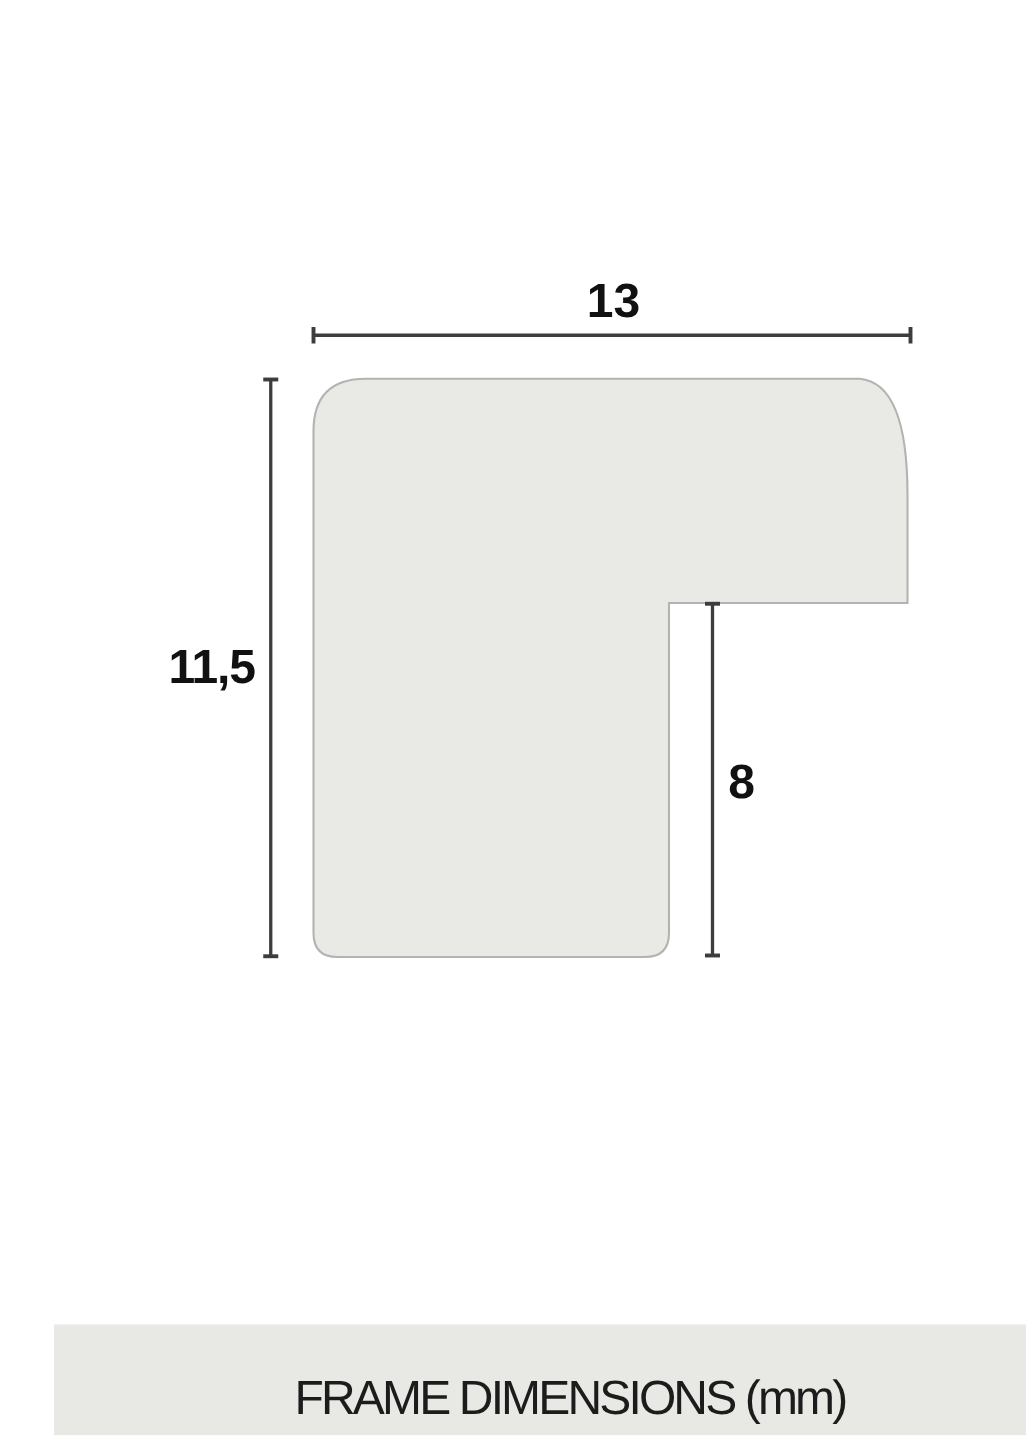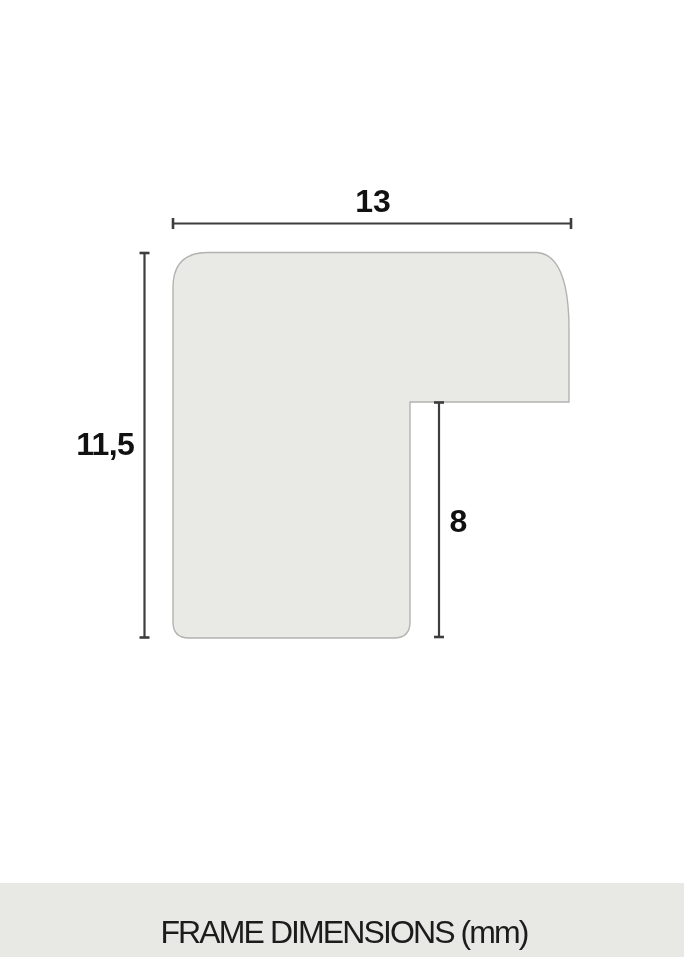--- a/index.html
+++ b/index.html
@@ -1,17 +1,17 @@
 <!DOCTYPE html>
 <html><head>
 <meta charset="utf-8">
 <style>
   html,body{margin:0;padding:0;background:#ffffff;}
   body{width:684px;height:957px;overflow:hidden;font-family:"Liberation Sans",sans-serif;}
-  .wrap{position:relative;width:564px;height:957px;}
+  .wrap{position:relative;width:564px;height:957px;margin-left:36px;}
   svg{position:absolute;left:0;top:0;}
 </style>
 </head>
 <body>
 <div class="wrap">
 <svg width="684" height="957" viewBox="0 0 684 957" xmlns="http://www.w3.org/2000/svg">
 
   <path d="M 208,252.5
            L 537,252.5
            C 555,254 569,272 569,330

